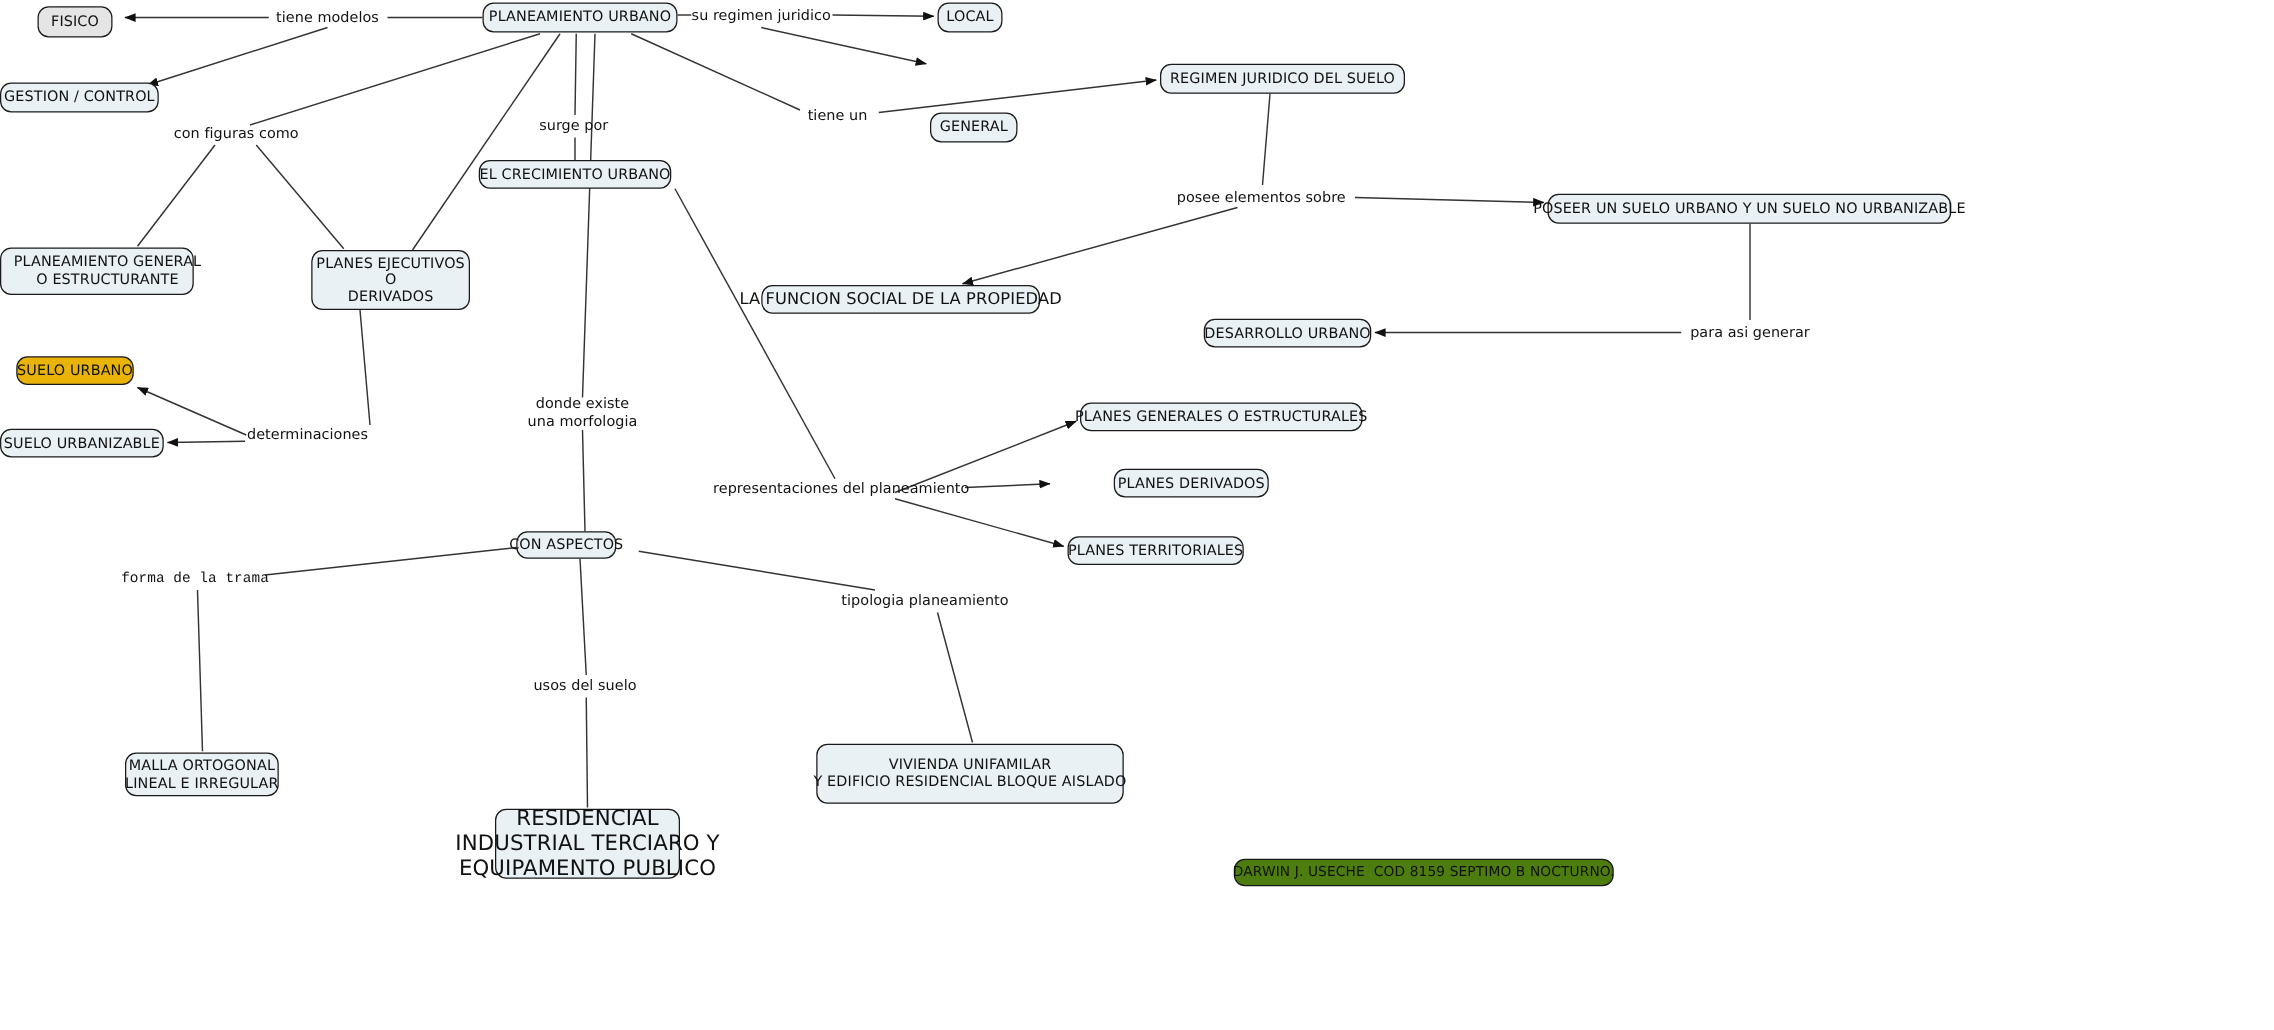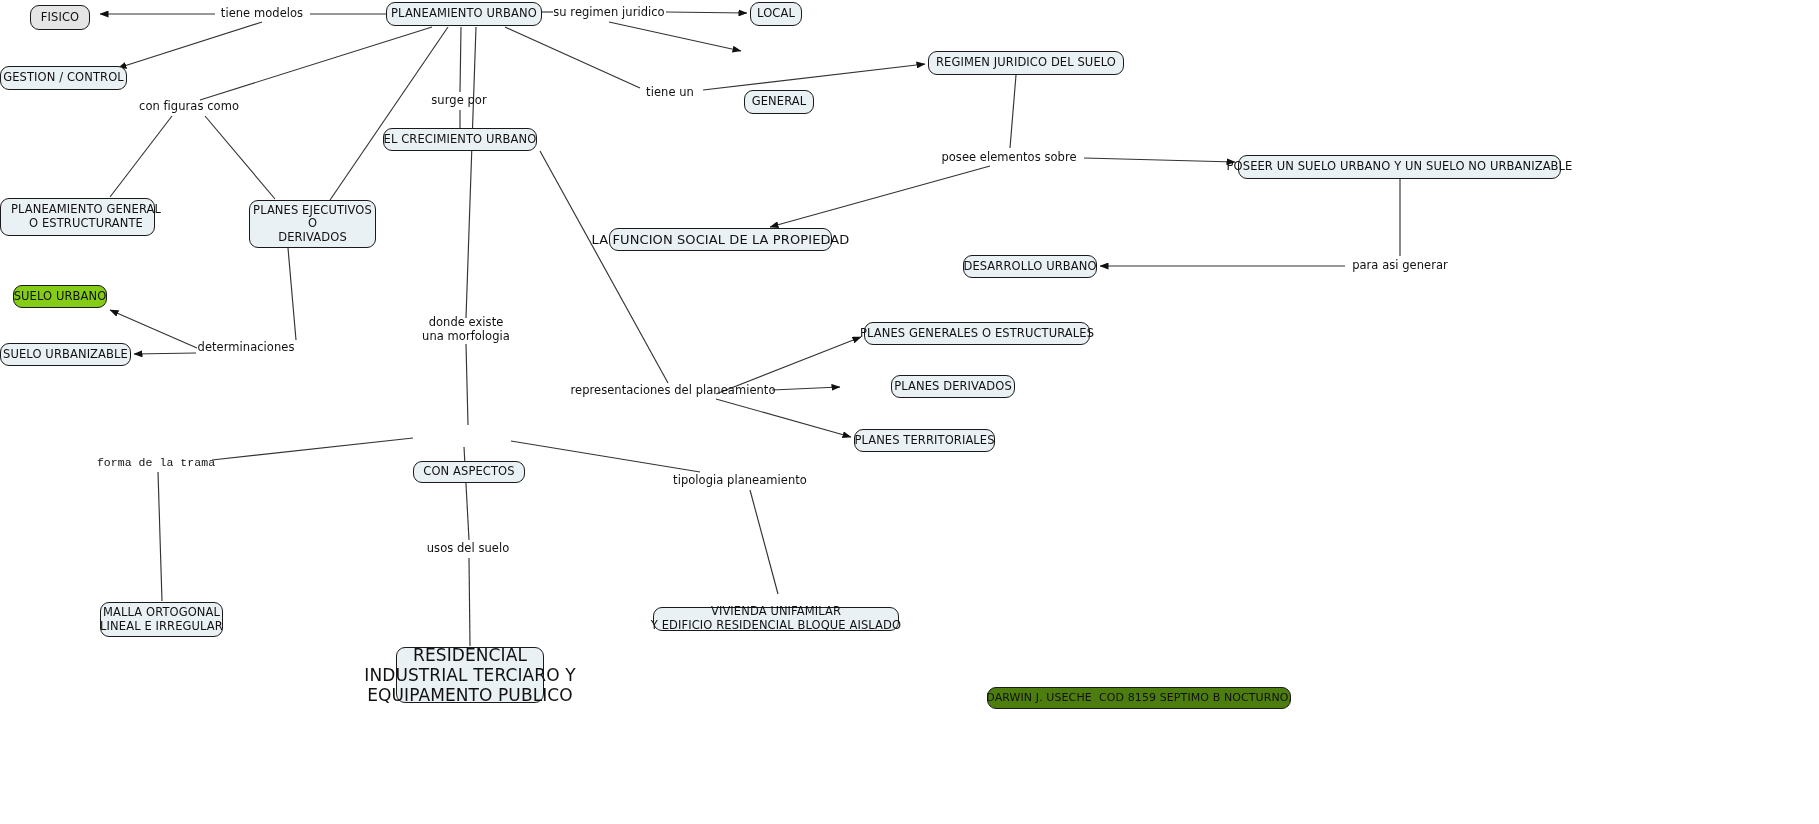--- a/index.html
+++ b/index.html
@@ -105,29 +105,29 @@
       <div class="node" style="left: 0px; top: 66px; width: 127px; height: 24px; font-size: 11.5px; background: rgb(234, 241, 244); border-color: rgb(26, 26, 26); color: rgb(17, 17, 17);">GESTION / CONTROL</div>
       <div class="node" style="left: 383px; top: 128px; width: 154px; height: 23px; font-size: 11.5px; background: rgb(234, 241, 244); border-color: rgb(26, 26, 26); color: rgb(17, 17, 17);">EL CRECIMIENTO URBANO</div>
       <div class="node" style="left: 1238px; top: 155px; width: 323px; height: 24px; font-size: 11.5px; background: rgb(234, 241, 244); border-color: rgb(26, 26, 26); color: rgb(17, 17, 17);">POSEER UN SUELO URBANO Y UN SUELO NO URBANIZABLE</div>
       <div class="node" style="left: 0px; top: 198px; width: 155px; height: 38px; font-size: 11.5px; background: rgb(234, 241, 244); border-color: rgb(26, 26, 26); color: rgb(17, 17, 17); padding-left: 25px;">PLANEAMIENTO GENERAL
 O ESTRUCTURANTE</div>
       <div class="node" style="left: 249px; top: 200px; width: 127px; height: 48px; font-size: 11.5px; background: rgb(234, 241, 244); border-color: rgb(26, 26, 26); color: rgb(17, 17, 17);">PLANES EJECUTIVOS
 O
 DERIVADOS</div>
       <div class="node" style="left: 609px; top: 228px; width: 223px; height: 23px; font-size: 13px; background: rgb(234, 241, 244); border-color: rgb(26, 26, 26); color: rgb(17, 17, 17);">LA FUNCION SOCIAL DE LA PROPIEDAD</div>
       <div class="node" style="left: 963px; top: 255px; width: 134px; height: 23px; font-size: 11.5px; background: rgb(234, 241, 244); border-color: rgb(26, 26, 26); color: rgb(17, 17, 17);">DESARROLLO URBANO</div>
-      <div class="node" style="left: 13px; top: 285px; width: 94px; height: 23px; font-size: 11.5px; background: #84cc16; border-color: rgb(26, 26, 26); color: rgb(17, 17, 17);">SUELO URBANO</div>
+      <div class="node" style="left: 13px; top: 285px; width: 94px; height: 23px; font-size: 11.5px; background: #eab308; border-color: rgb(26, 26, 26); color: rgb(17, 17, 17);">SUELO URBANO</div>
       <div class="node" style="left: 864px; top: 322px; width: 226px; height: 23px; font-size: 11.5px; background: rgb(234, 241, 244); border-color: rgb(26, 26, 26); color: rgb(17, 17, 17);">PLANES GENERALES O ESTRUCTURALES</div>
       <div class="node" style="left: 0px; top: 343px; width: 131px; height: 23px; font-size: 11.5px; background: rgb(234, 241, 244); border-color: rgb(26, 26, 26); color: rgb(17, 17, 17);">SUELO URBANIZABLE</div>
       <div class="node" style="left: 843px; top: 375px; width: 124px; height: 23px; font-size: 11.5px; background: rgb(234, 241, 244); border-color: rgb(26, 26, 26); color: rgb(17, 17, 17); margin-left: 48px;">PLANES DERIVADOS</div>
-      <div class="node" style="left: 413px; top: 425px; width: 112px; height: 22px; font-size: 11.5px; background: rgb(234, 241, 244); border-color: rgb(26, 26, 26); color: rgb(17, 17, 17); margin-top: 36px;">CON ASPECTOS</div>
+      <div class="node" style="left: 413px; top: 425px; width: 80px; height: 22px; font-size: 11.5px; background: rgb(234, 241, 244); border-color: rgb(26, 26, 26); color: rgb(17, 17, 17);">CON ASPECTOS</div>
       <div class="node" style="left: 854px; top: 429px; width: 141px; height: 23px; font-size: 11.5px; background: rgb(234, 241, 244); border-color: rgb(26, 26, 26); color: rgb(17, 17, 17);">PLANES TERRITORIALES</div>
       <div class="node" style="left: 100px; top: 602px; width: 123px; height: 35px; font-size: 11.5px; background: rgb(234, 241, 244); border-color: rgb(26, 26, 26); color: rgb(17, 17, 17);">MALLA ORTOGONAL
 LINEAL E IRREGULAR</div>
-      <div class="node" style="left: 653px; top: 595px; width: 246px; height: 24px; font-size: 11.5px; background: rgb(234, 241, 244); border-color: rgb(26, 26, 26); color: rgb(17, 17, 17); margin-top: 12px;">VIVIENDA UNIFAMILAR
+      <div class="node" style="left: 653px; top: 595px; width: 246px; height: 48px; font-size: 11.5px; background: rgb(234, 241, 244); border-color: rgb(26, 26, 26); color: rgb(17, 17, 17);">VIVIENDA UNIFAMILAR
 Y EDIFICIO RESIDENCIAL BLOQUE AISLADO</div>
       <div class="node" style="left: 396px; top: 647px; width: 148px; height: 56px; font-size: 17px; background: rgb(234, 241, 244); border-color: rgb(26, 26, 26); color: rgb(17, 17, 17);">RESIDENCIAL
 INDUSTRIAL TERCIARO Y
 EQUIPAMENTO PUBLICO</div>
       <div class="node" style="left: 987px; top: 687px; width: 304px; height: 22px; font-size: 11px; background: #4d7c0f; border-color: rgb(26, 26, 26); color: rgb(17, 17, 17);">DARWIN J. USECHE  COD 8159 SEPTIMO B NOCTURNO.</div>
     </div>
   <div id="labels-group">
       <div class="edge-label" style="left: 262px; top: 14px; font-size: 11.5px; color: rgb(17, 17, 17);">tiene modelos</div>
       <div class="edge-label" style="left: 609px; top: 13px; font-size: 11.5px; color: rgb(17, 17, 17);">su regimen juridico</div>
       <div class="edge-label" style="left: 670px; top: 93px; font-size: 11.5px; color: rgb(17, 17, 17);">tiene un</div>

